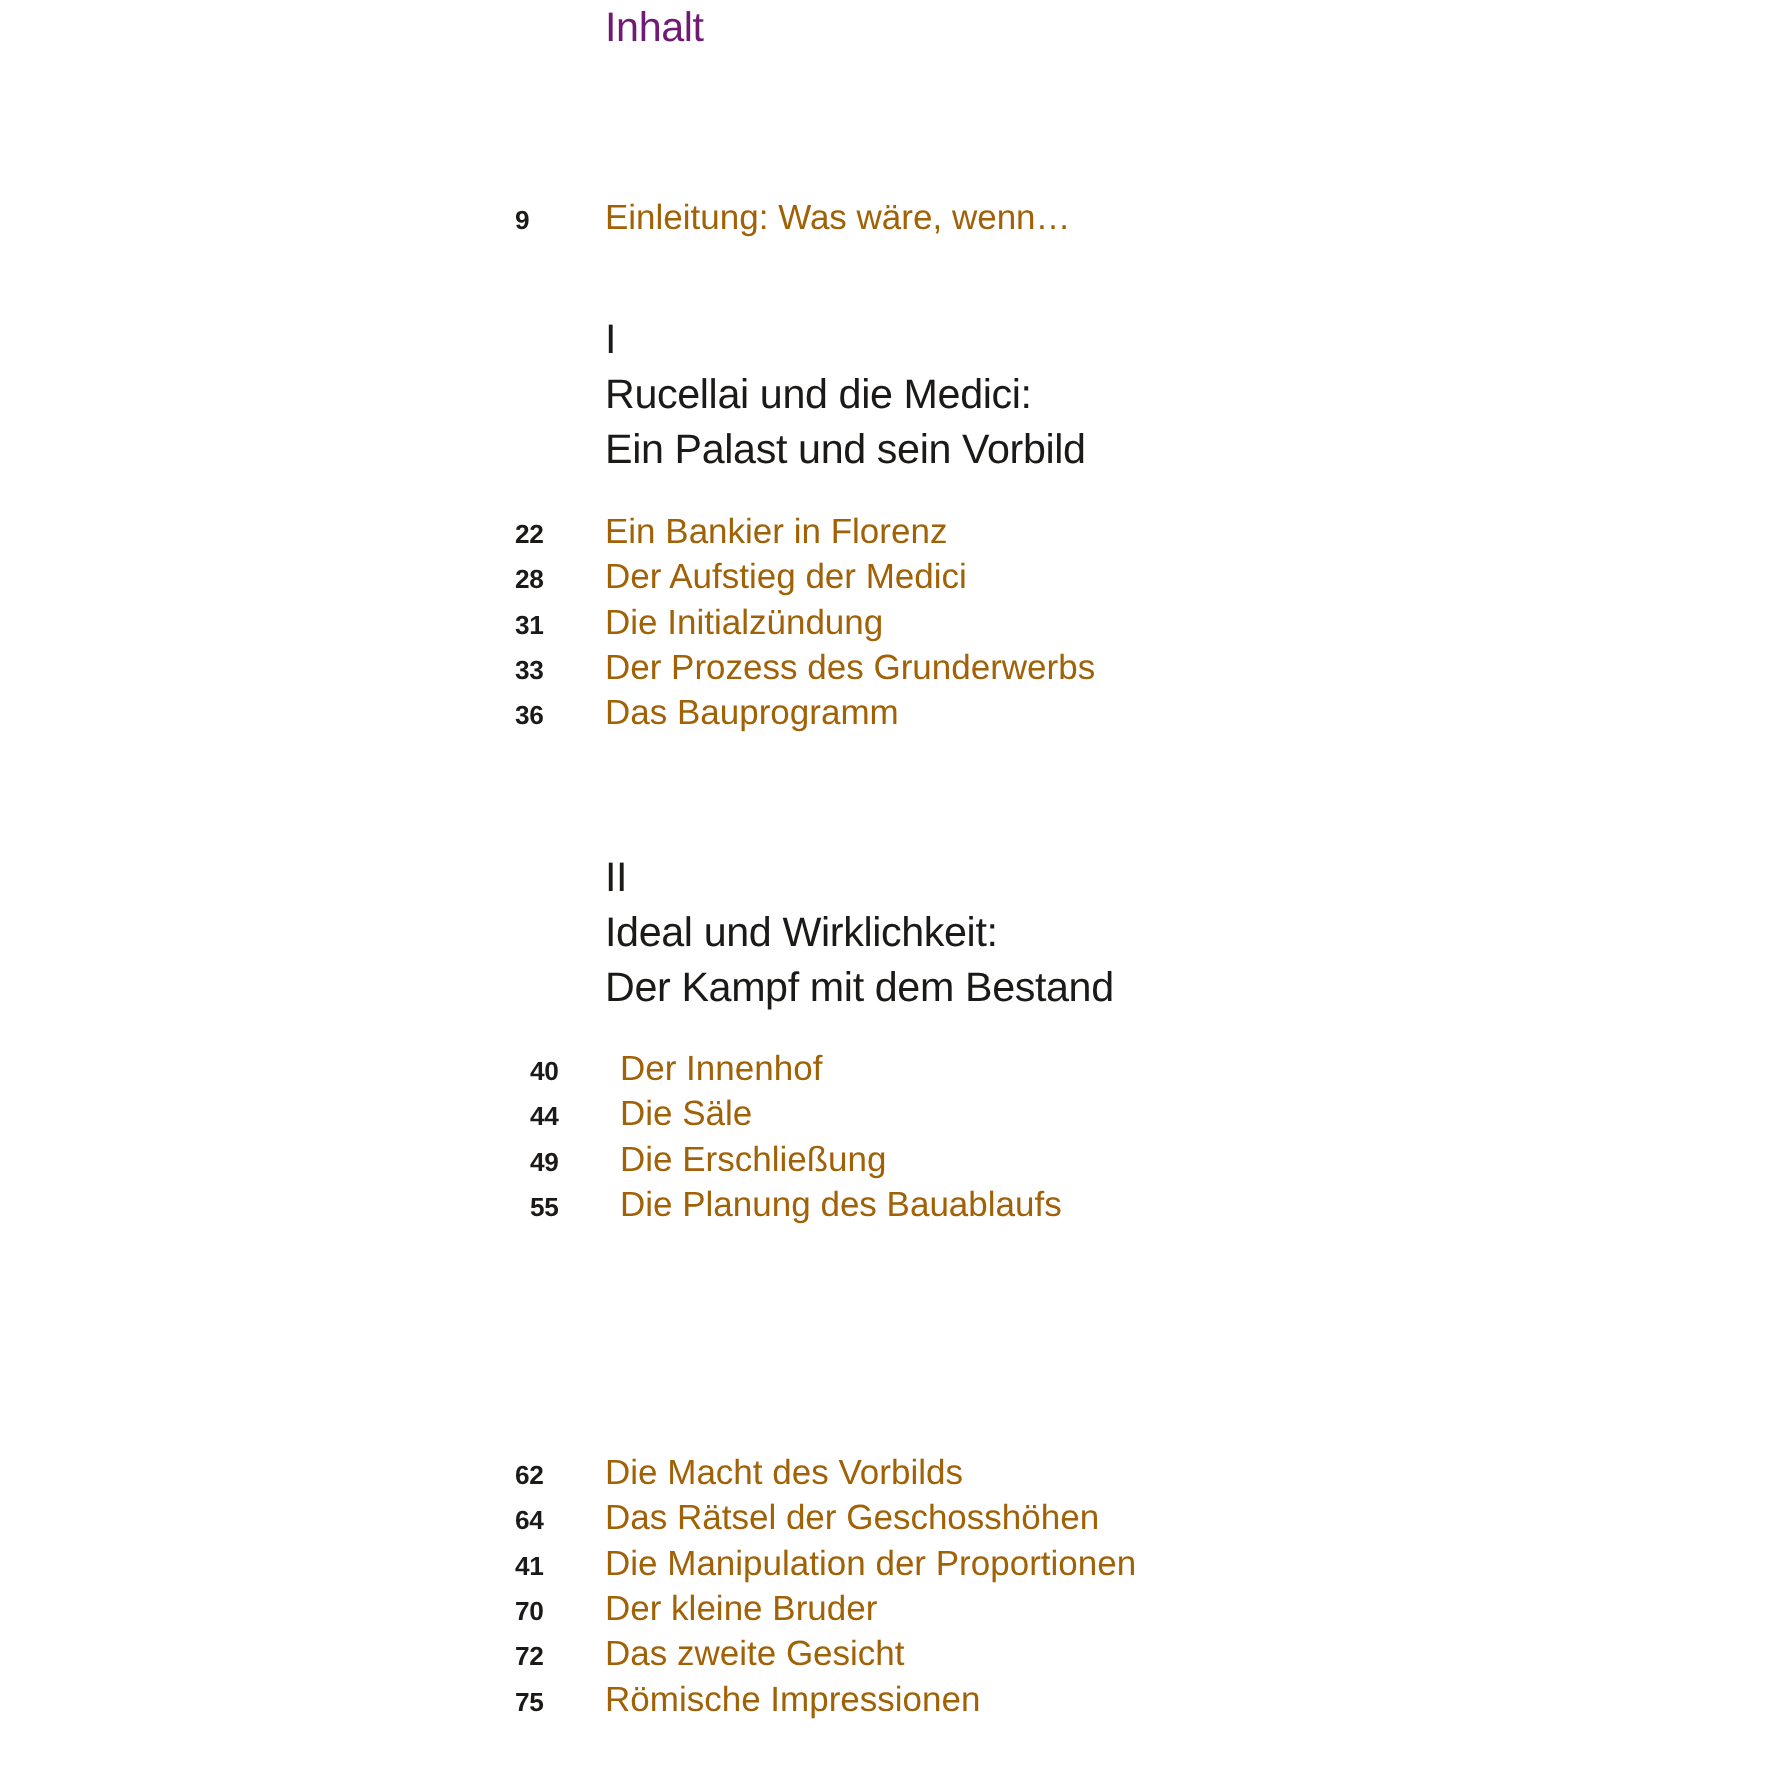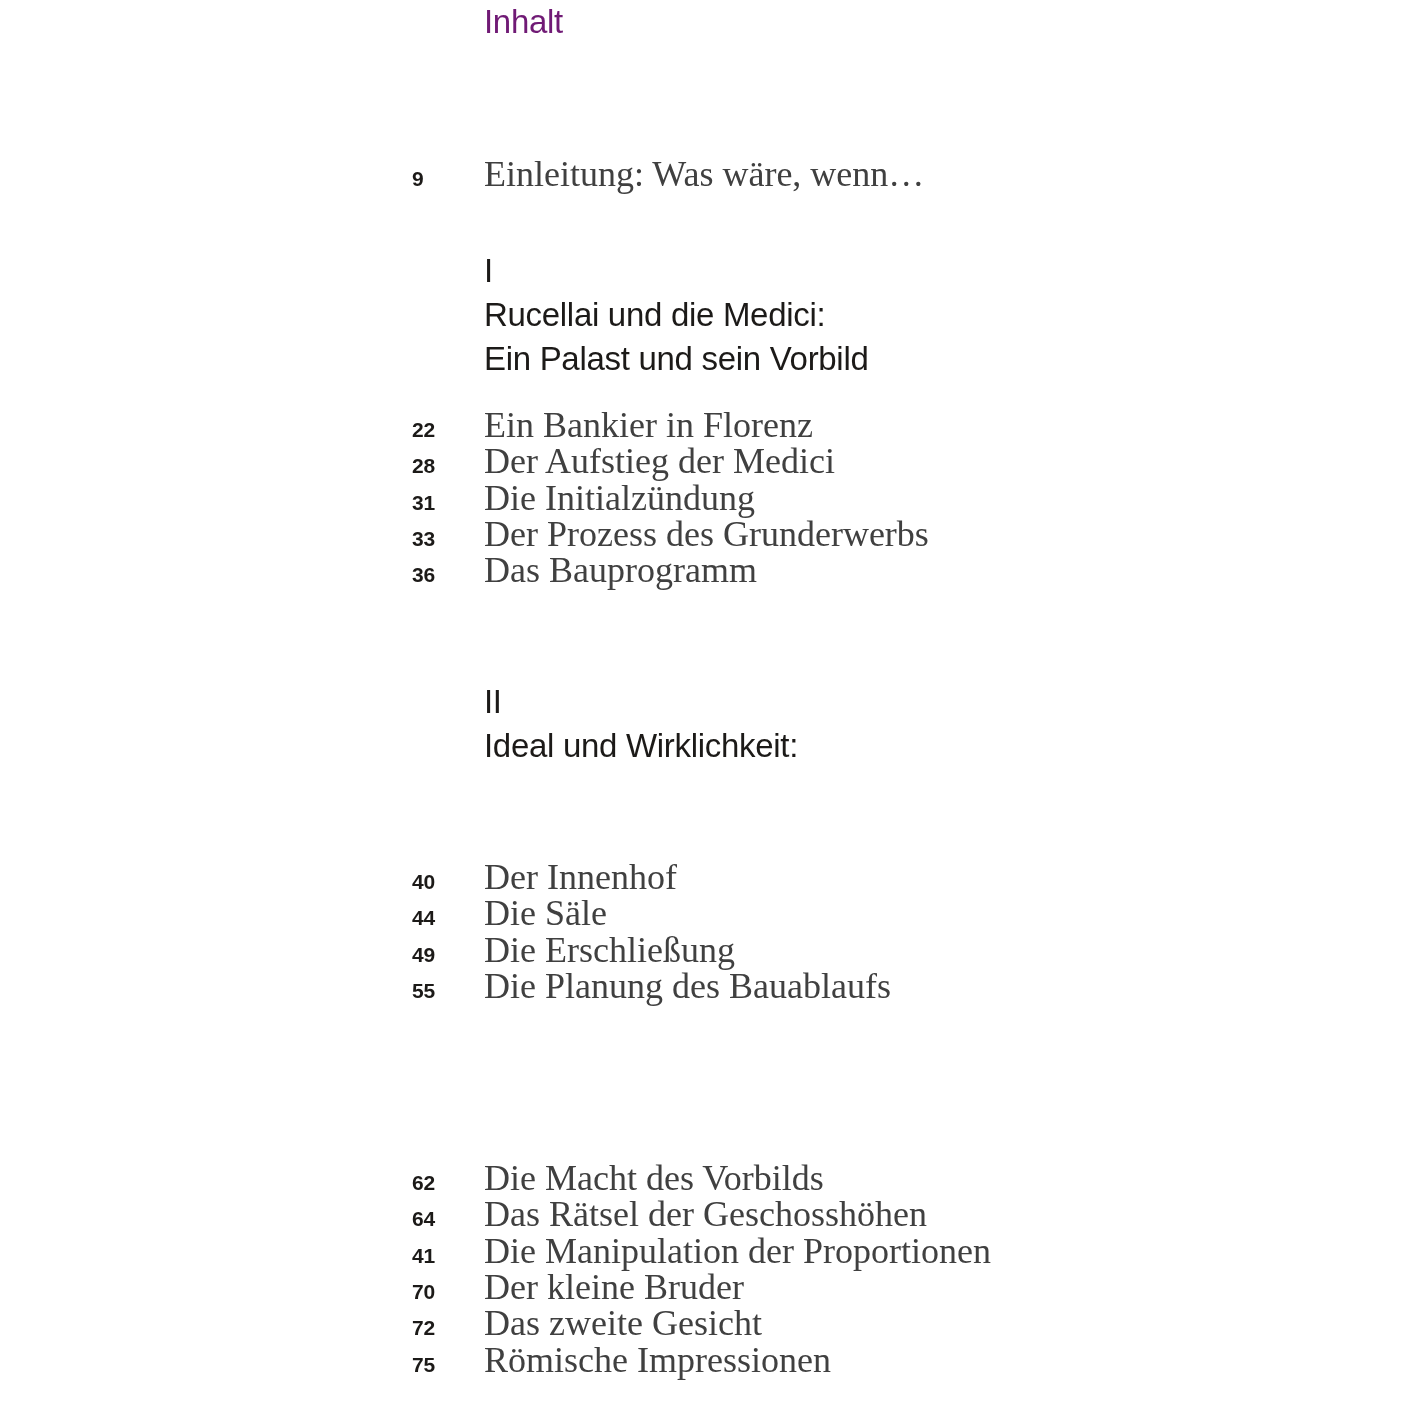--- a/index.html
+++ b/index.html
@@ -36,44 +36,44 @@
   .sec-head-1 { top: 249px; }
   .sec-head-2 { top: 680px; }
   .sec-head-3 { top: 1038px; }
   .entries {
     position: absolute;
     left: 412px;
     width: 900px;
   }
   .entries-intro { top: 156px; }
   .entries-1 { top: 407px; }
-  .entries-2 { top: 859px; }
+  .entries-2 { top: 837px; margin-left: 12px; }
   .entries-3 { top: 1160px; }
   .row {
     height: 36.33px;
     line-height: 36.33px;
     font-family: "Liberation Serif", serif;
     font-size: 28px;
     color: #14110e;
     white-space: nowrap;
   }
   .num {
     display: inline-block;
     width: 72px;
     font-family: "Liberation Sans", sans-serif;
     font-size: 21px;
     line-height: 1;
     font-weight: 700;
     letter-spacing: -0.2px;
     color: #1c1a18;
   }
   .etitle {
-    font-family: Liberation Serif, serif;
-    font-size: 36px;
-    color: #404040;
+    font-family: Liberation Sans, sans-serif;
+    font-size: 28px;
+    color: #a16207;
   }
 </style>
 </head>
 <body>
 
 <main class="page">
 
   <h1 class="toc-title">Inhalt</h1>
 
   <div class="entries entries-intro">
@@ -90,20 +90,21 @@
     <div class="row"><span class="num">22</span><span class="etitle">Ein Bankier in Florenz</span></div>
     <div class="row"><span class="num">28</span><span class="etitle">Der Aufstieg der Medici</span></div>
     <div class="row"><span class="num">31</span><span class="etitle">Die Initialzündung</span></div>
     <div class="row"><span class="num">33</span><span class="etitle">Der Prozess des Grunderwerbs</span></div>
     <div class="row"><span class="num">36</span><span class="etitle">Das Bauprogramm</span></div>
   </div>
 
   <header class="sec-head sec-head-2">
     <div>II</div>
     <div>Ideal und Wirklichkeit:</div>
+    <div>Der Kampf mit dem Bestand</div>
   </header>
 
   <div class="entries entries-2">
     <div class="row"><span class="num">40</span><span class="etitle">Der Innenhof</span></div>
     <div class="row"><span class="num">44</span><span class="etitle">Die Säle</span></div>
     <div class="row"><span class="num">49</span><span class="etitle">Die Erschließung</span></div>
     <div class="row"><span class="num">55</span><span class="etitle">Die Planung des Bauablaufs</span></div>
   </div>
 
 

